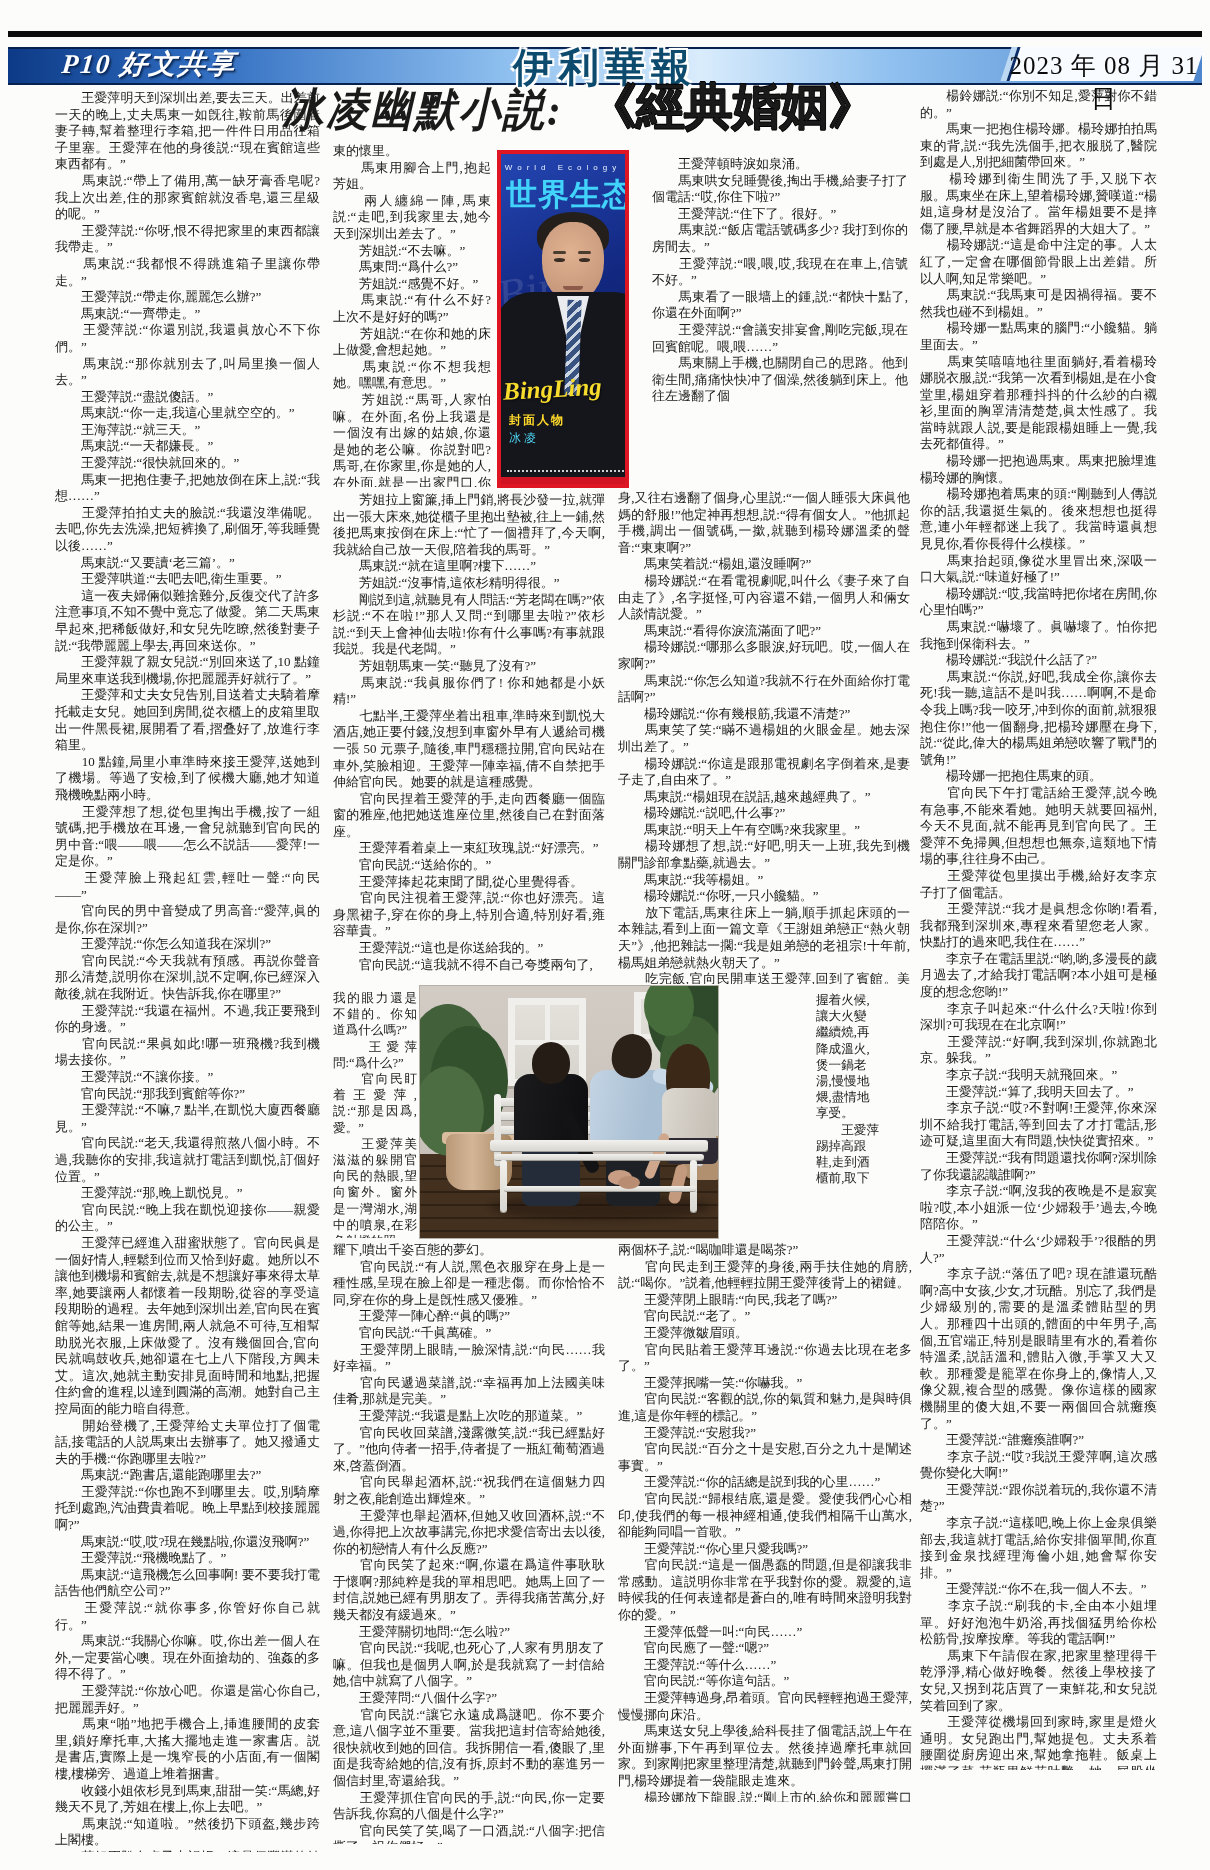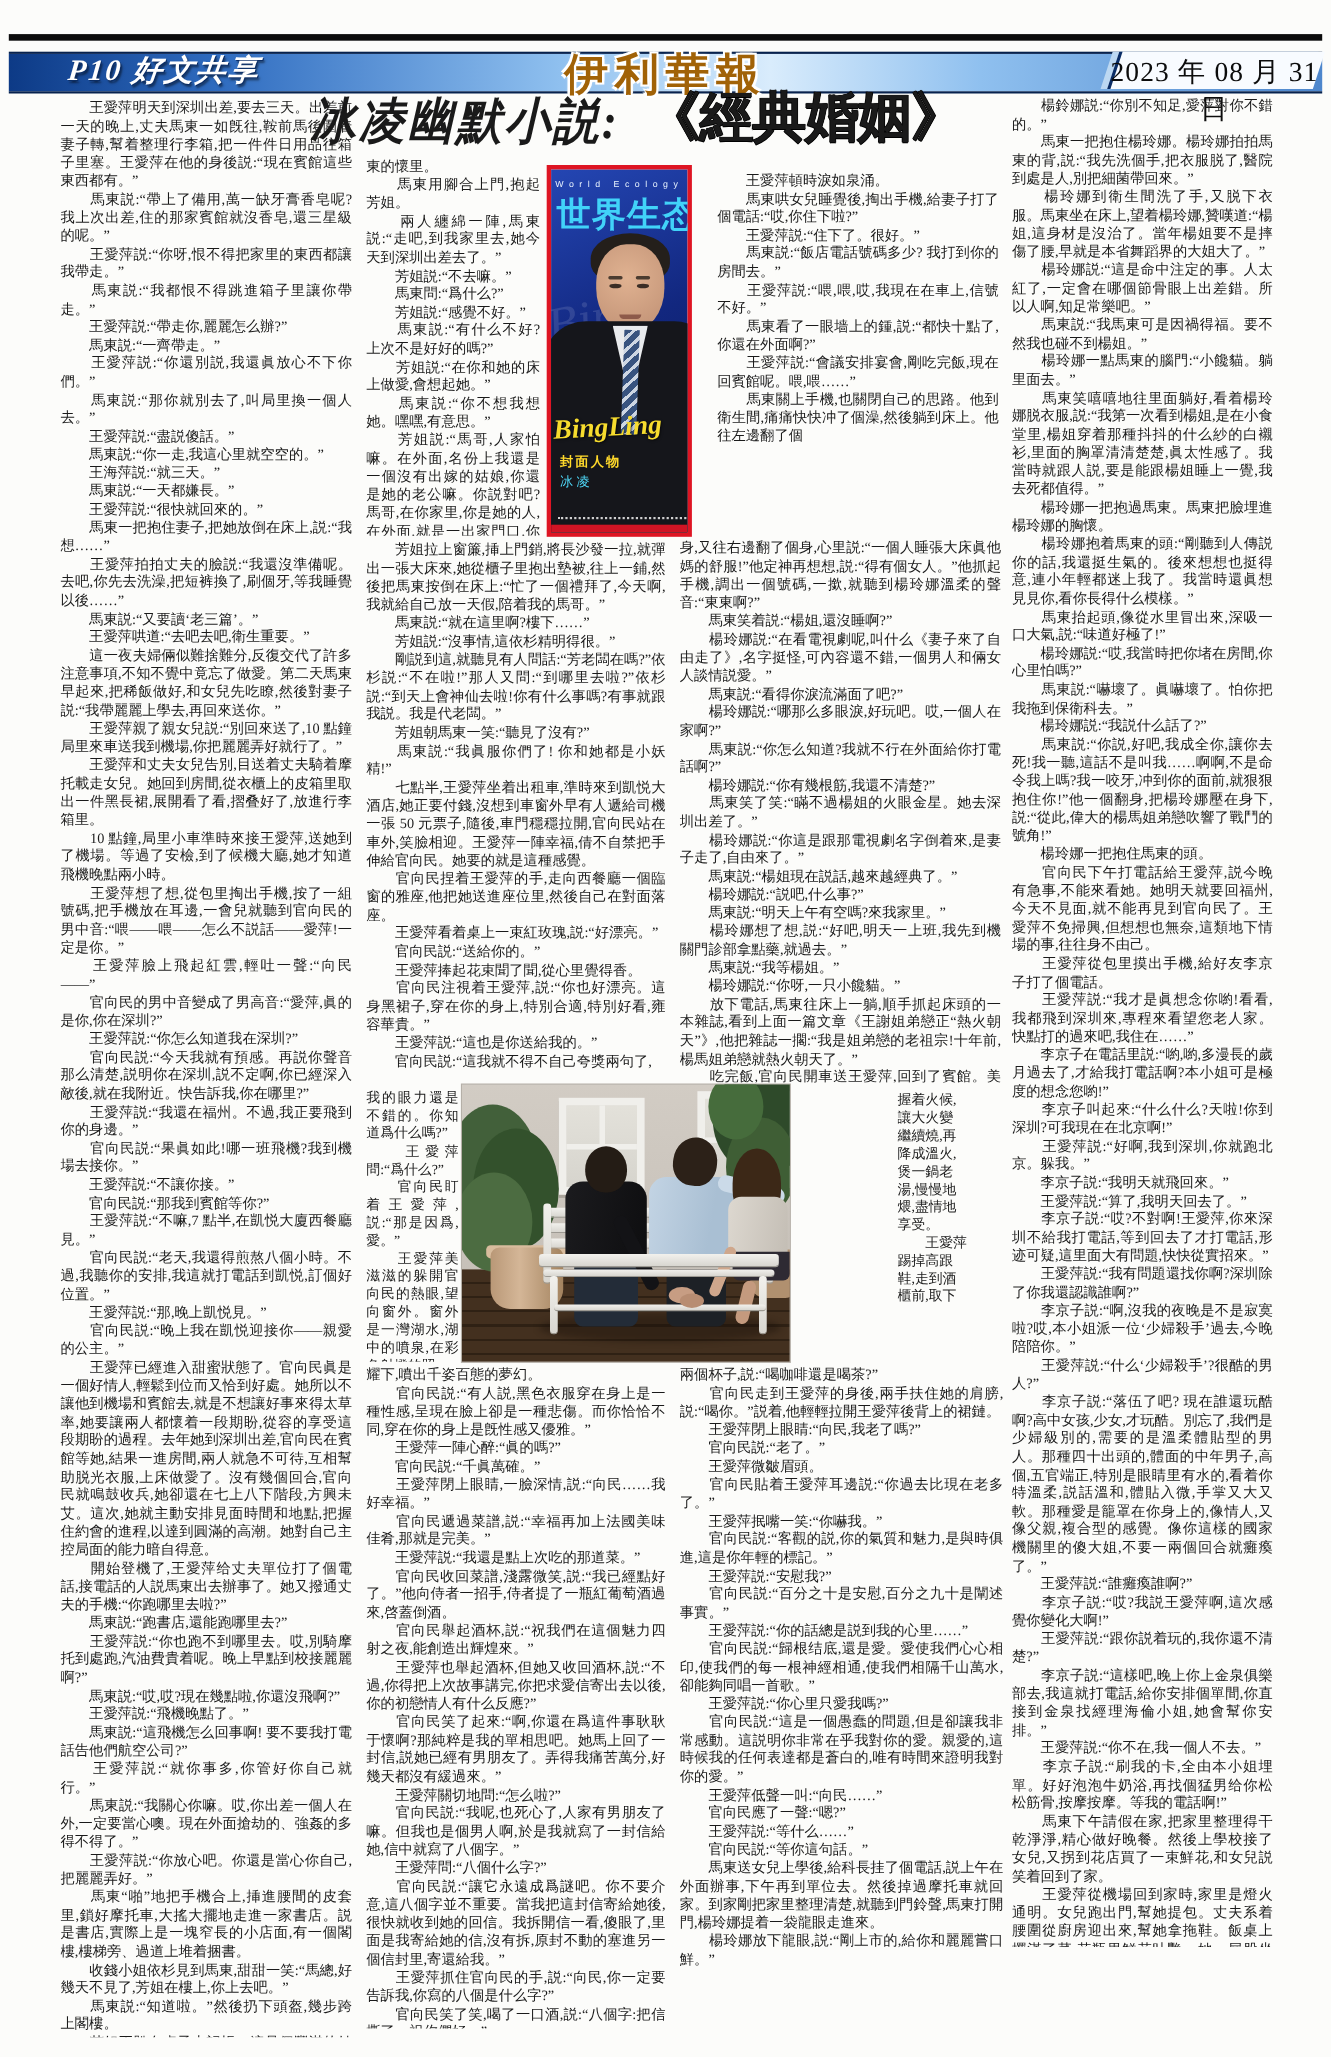--- a/index.html
+++ b/index.html
@@ -7,21 +7,21 @@
         font-family:"Liberation Serif","DejaVu Serif",serif;color:#1a1a1a;}
   
   .top-rule{position:absolute;left:8px;top:31px;width:1194px;height:6px;background:#0c0c0c;}
   .band{position:absolute;left:8px;top:47px;width:1194px;height:34px;
         background:linear-gradient(90deg,#0d3a86 0%,#2f6cc0 16%,#8fc0ef 42%,#d9ecfc 58%,#8fc0ef 74%,#4d86cc 100%);
         border-top:2px solid #07224e;border-bottom:2px solid #07224e;}
   .page-label{position:absolute;left:62px;top:46px;font-size:27px;font-weight:bold;font-style:italic;
         color:#ffffff;letter-spacing:2px;transform:skewX(-6deg);
         text-shadow:1px 1px 0 #0a2d66,2px 2px 2px rgba(0,0,0,.5);font-family:"Liberation Serif",serif;}
   .masthead{position:absolute;left:0;top:40px;width:1210px;text-align:center;font-size:40px;font-weight:900;
-        letter-spacing:6px;color:#a16207;
+        letter-spacing:6px;color:#0c4a6e;
         text-shadow:-2px -2px 0 #fff,2px -2px 0 #fff,-2px 2px 0 #fff,2px 2px 0 #fff,0 0 4px #fff;}
   .date-box{position:absolute;left:1012px;top:47px;width:184px;height:34px;background:#f8fbff;
         transform:skewX(-18deg);border-left:3px solid #0a2d66;box-shadow:-6px 0 0 #bcd8f2;}
   .date-text{position:absolute;left:1006px;top:49px;width:196px;text-align:center;font-size:25px;font-weight:normal;color:#0c0c0c;letter-spacing:1px;}
   
   .title{position:absolute;left:282px;top:82px;width:672px;height:58px;white-space:nowrap;display:flex;align-items:flex-end;}
   .title .prefix{font-size:45px;font-weight:700;letter-spacing:3px;transform:scaleX(.92);transform-origin:left bottom;
         font-style:italic;}
   .title .book{font-size:49px;font-weight:900;letter-spacing:-1px;
         text-shadow:0 0 1px #000,.6px 0 0 #000,-.6px 0 0 #000,0 .6px 0 #000,0 -.6px 0 #000;}
@@ -284,20 +284,21 @@
       <p>　　王愛萍説:“安慰我?”</p>
       <p>　　官向民説:“百分之十是安慰,百分之九十是闡述事實。”</p>
       <p>　　王愛萍説:“你的話總是説到我的心里……”</p>
       <p>　　官向民説:“歸根结底,還是愛。愛使我們心心相印,使我們的每一根神經相通,使我們相隔千山萬水,卻能夠同唱一首歌。”</p>
       <p>　　王愛萍説:“你心里只愛我嗎?”</p>
       <p>　　官向民説:“這是一個愚蠢的問題,但是卻讓我非常感動。這説明你非常在乎我對你的愛。親愛的,這時候我的任何表達都是蒼白的,唯有時間來證明我對你的愛。”</p>
       <p>　　王愛萍低聲一叫:“向民……”</p>
       <p>　　官向民應了一聲:“嗯?”</p>
       <p>　　王愛萍説:“等什么……”</p>
       <p>　　官向民説:“等你這句話。”</p>
+      <p>　　王愛萍轉過身,昂着頭。官向民輕輕抱過王愛萍,慢慢挪向床沿。</p>
       <p>　　馬東送女兒上學後,給科長挂了個電話,説上午在外面辦事,下午再到單位去。然後掉過摩托車就回家。到家剛把家里整理清楚,就聽到門鈴聲,馬東打開門,楊玲娜提着一袋龍眼走進來。</p>
       <p>　　楊玲娜放下龍眼,説:“剛上市的,給你和麗麗嘗口鮮。”</p>
     </div>
 
   <div class="tcol" style="left:920px;top:88px;width:237px;height:1682px;">
       <p>　　楊鈴娜説:“你別不知足,愛萍對你不錯的。”</p>
       <p>　　馬東一把抱住楊玲娜。楊玲娜拍拍馬東的背,説:“我先洗個手,把衣服脱了,醫院到處是人,別把細菌帶回來。”</p>
       <p>　　楊玲娜到衛生間洗了手,又脱下衣服。馬東坐在床上,望着楊玲娜,贊嘆道:“楊姐,這身材是沒治了。當年楊姐要不是摔傷了腰,早就是本省舞蹈界的大姐大了。”</p>
       <p>　　楊玲娜説:“這是命中注定的事。人太紅了,一定會在哪個節骨眼上出差錯。所以人啊,知足常樂吧。”</p>
       <p>　　馬東説:“我馬東可是因禍得福。要不然我也碰不到楊姐。”</p>

